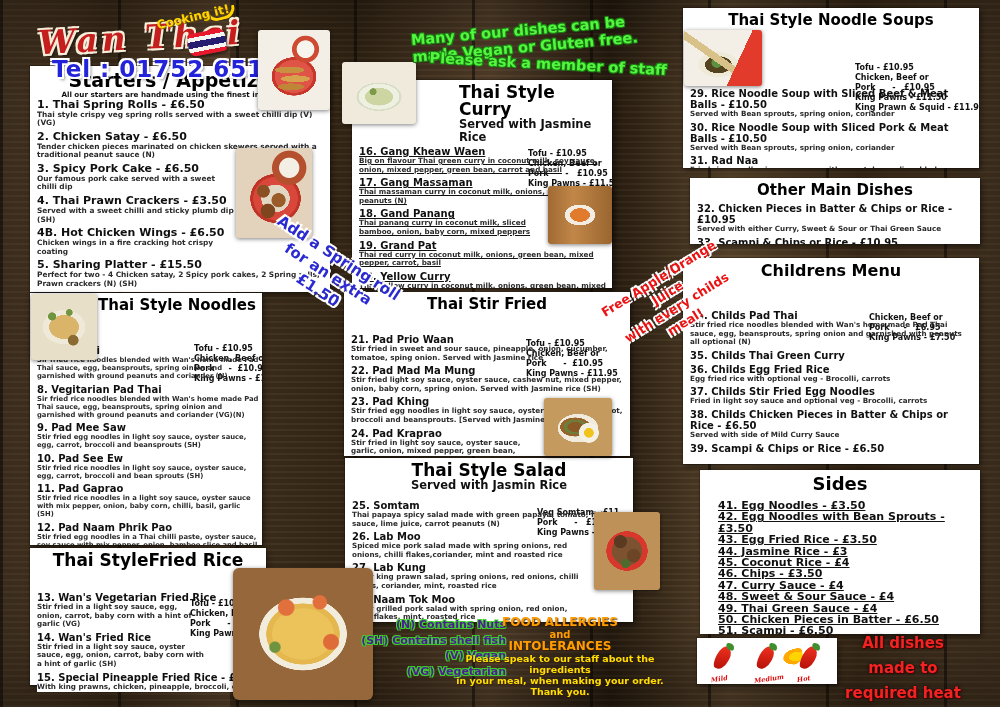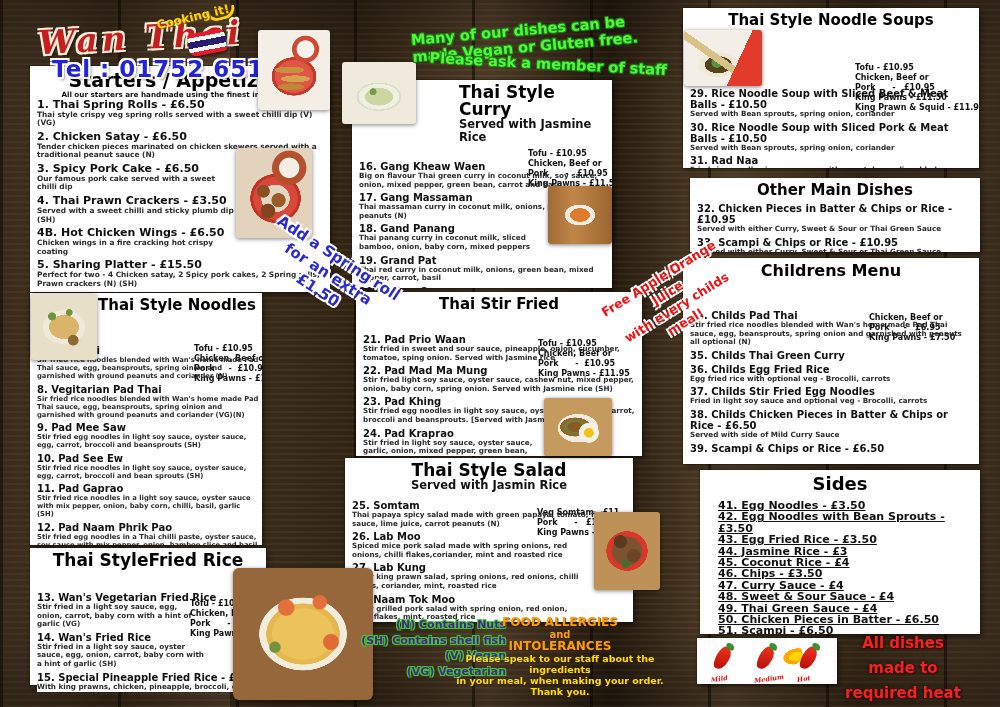--- a/index.html
+++ b/index.html
@@ -44,40 +44,40 @@
   .sec-friedrice h2{font-size:17px;}
   .sec-friedrice .prices{left:160px;top:22px;}
   .sec-friedrice .items{top:44px;}
   .sec-friedrice div.item:nth-of-type(-n+2) .item-desc{max-width:168px;}
   .sec-friedrice div.item:nth-of-type(3) .item-desc{white-space:nowrap;background:#fff;width:max-content;padding:0 4px 1px 0;}
 
   .sec-curry{left:352px;top:80px;width:260px;height:208px;padding-left:39px;}
   .sec-curry h2{text-align:left;margin-left:68px;font-size:17px;}
   .sec-curry .sub{text-align:left;margin-left:68px;font-size:11.5px;line-height:13px;}
   .sec-curry .prices{left:176px;top:40px;}
-  .sec-curry .items{top:81px;}
+  .sec-curry .items{top:66px;text-decoration:underline;}
   .sec-curry div.item:nth-of-type(3) .item-desc{max-width:186px;}
 
-  .sec-stirfried{left:356px;top:292px;width:286px;height:164px;}
+  .sec-stirfried{left:344px;top:292px;width:286px;height:164px;}
   .sec-stirfried .prices{left:182px;top:18px;}
   .sec-stirfried .items{top:42px;}
   .sec-stirfried div.item:nth-of-type(4) .item-desc{max-width:184px;}
 
   .sec-salad{left:345px;top:458px;width:288px;height:164px;}
   .sec-salad h2{font-size:17px;}
   .sec-salad .sub{font-size:11.5px;line-height:13px;}
   .sec-salad .prices{left:192px;top:21px;}
   .sec-salad .items{top:42px;}
   .sec-salad div.item:nth-of-type(n+2) .item-desc{max-width:236px;}
 
   .sec-soups{left:683px;top:8px;width:296px;height:160px;}
   .sec-soups .prices{left:172px;top:26px;}
   .sec-soups .items{top:80px;}
 
-  .sec-mains{left:690px;top:178px;width:290px;height:74px;}
+  .sec-mains{left:690px;top:178px;width:290px;height:66px;}
   .sec-mains .items{top:25px;}
 
   .sec-childrens{left:683px;top:258px;width:296px;height:206px;}
   .sec-childrens h2{font-size:16px;}
   .sec-childrens .prices{left:186px;top:26px;}
   .sec-childrens .items{top:52px;}
 
   .sec-sides{left:700px;top:470px;width:280px;height:164px;}
   .sec-sides h2{font-size:18px;line-height:20px;}
   .sec-sides .items{top:30px;left:18px;text-decoration:underline;}

